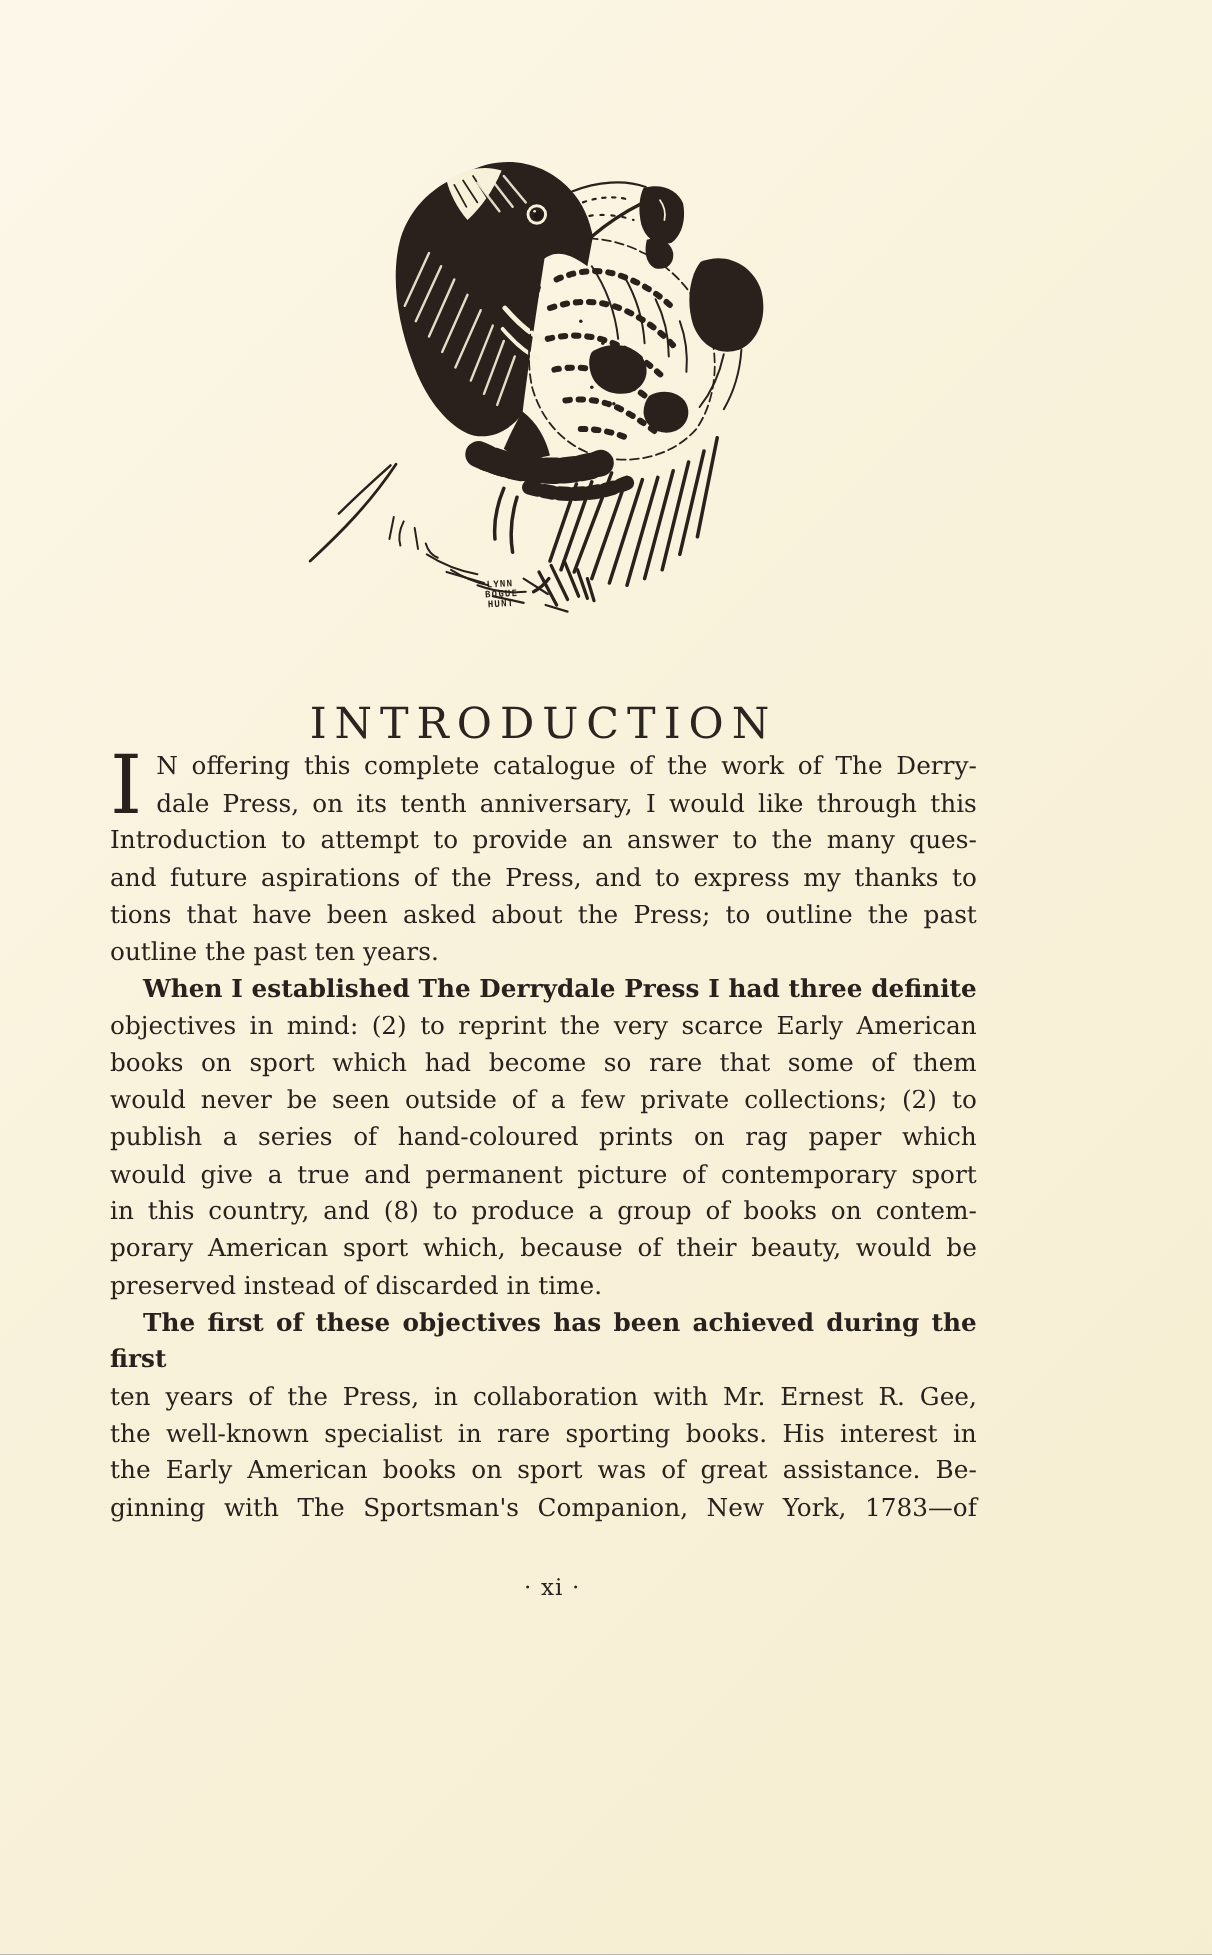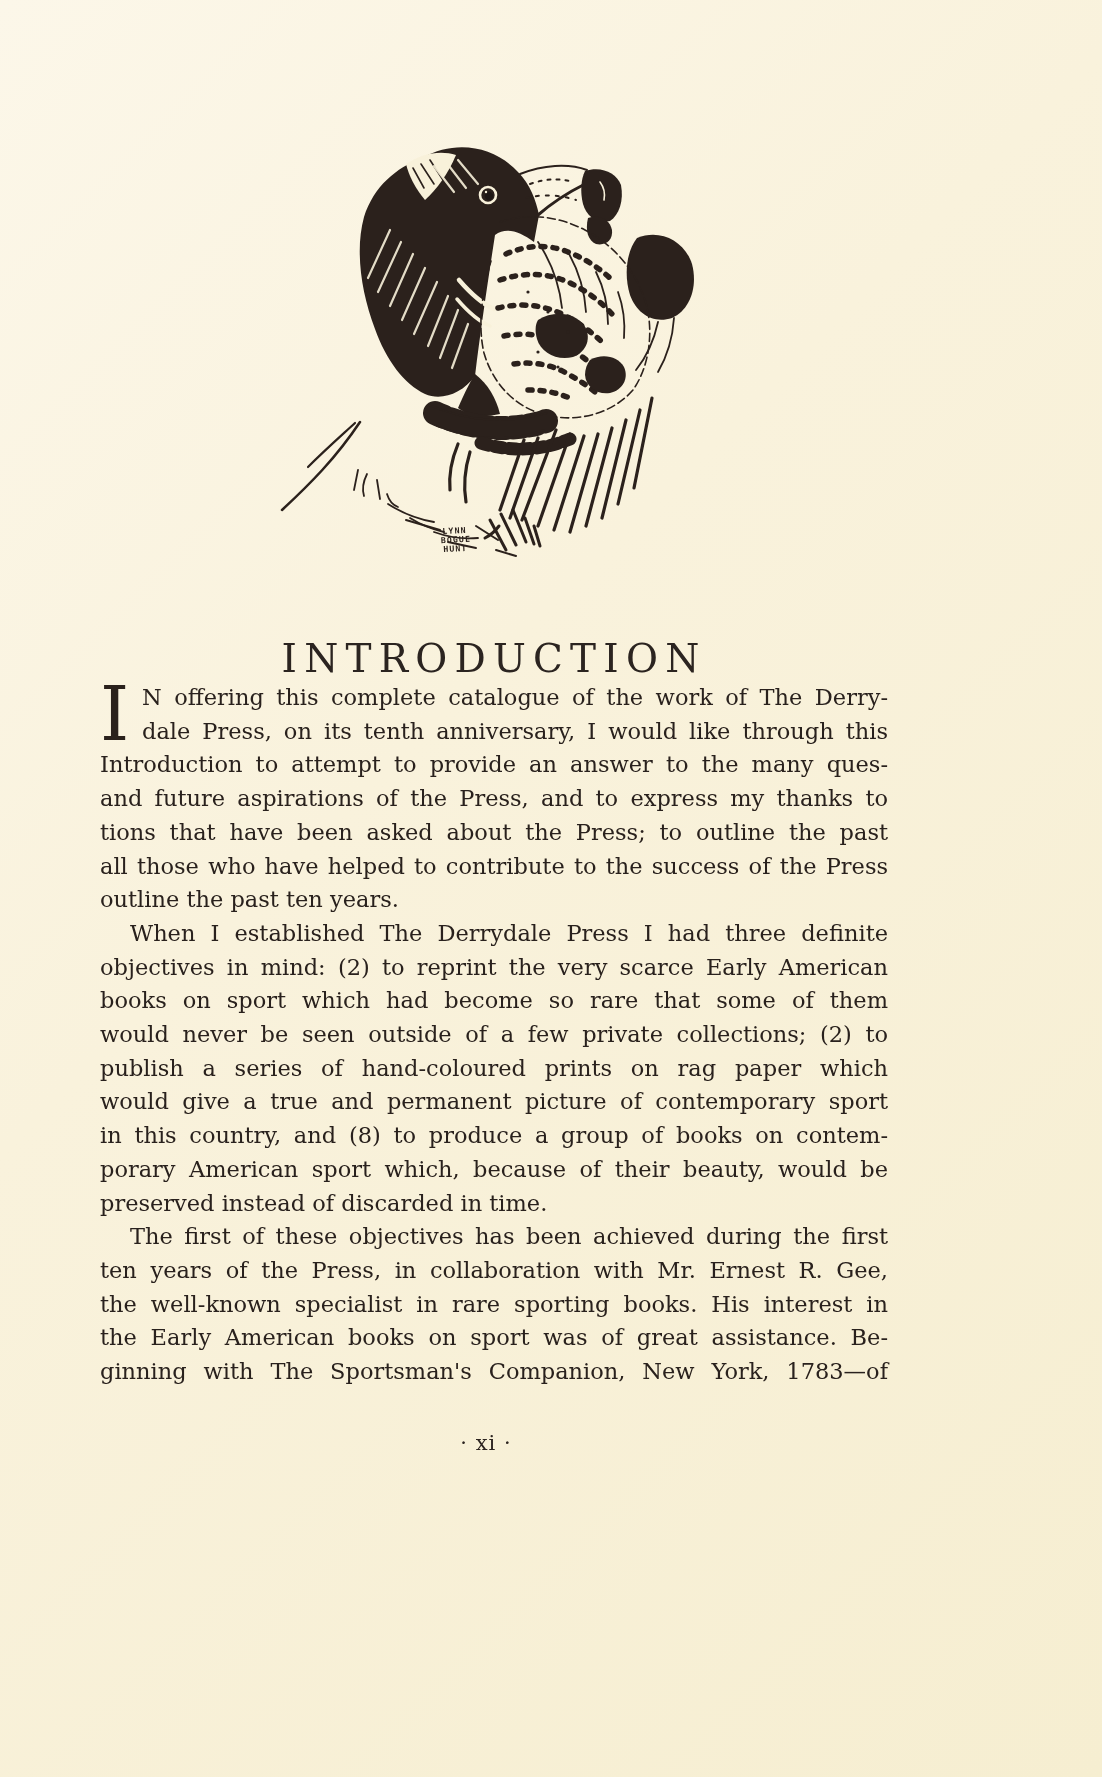--- a/index.html
+++ b/index.html
@@ -21,29 +21,29 @@
   .body-text{
     position:absolute;left:100px;top:681px;width:788px;
     font-size:22.5px;line-height:33.7px;color:#29211d;
   }
   .para{position:relative;}
   .line{
     text-align:justify;text-align-last:justify;
     line-height:33.7px;white-space:normal;
   }
   .line.flush{text-align-last:left;}
-  .line.indent{text-indent:30px;}
+  .line.indent{text-indent:30px;font-weight:bold;}
   .line.dropgap{padding-left:42px;}
   .dropcap{
     position:absolute;left:0;top:2px;
     font-size:74px;line-height:62px;color:#2a211c;
   }
   .it{}
   .page-number{
-    position:absolute;left:92px;top:1431px;width:788px;
+    position:absolute;left:108px;top:1431px;width:788px;
     text-align:center;font-size:21px;letter-spacing:1px;color:#2b231f;
   }
   svg .ink{stroke:#2b211c;fill:none;stroke-linecap:round;}
   svg .paperline{stroke:#f8f1da;fill:none;stroke-linecap:round;}
 </style>
 </head>
 <body>
 
 <div class="page">
 
@@ -186,21 +186,20 @@
   <div class="heading">INTRODUCTION</div>
 
   <div class="body-text">
       <div class="para">
         <span class="dropcap">I</span>
         <div class="line dropgap"><span>N offering this complete catalogue of the work of The Derry-</span></div>
         <div class="line dropgap"><span>dale Press, on its tenth anniversary, I would like through this</span></div>
         <div class="line"><span>Introduction to attempt to provide an answer to the many ques-</span></div>
         <div class="line"><span>and future aspirations of the Press, and to express my thanks to</span></div>
         <div class="line"><span>tions that have been asked about the Press; to outline the past</span></div>
-        <div class="line"><span>all those who have helped to contribute to the success of the Press</span></div>
         <div class="line flush"><span>outline the past ten years.</span></div>
       </div>
       <div class="para">
         <div class="line indent"><span>When I established The Derrydale Press I had three definite</span></div>
         <div class="line"><span>objectives in mind: (2) to reprint the very scarce Early American</span></div>
         <div class="line"><span>books on sport which had become so rare that some of them</span></div>
         <div class="line"><span>would never be seen outside of a few private collections; (2) to</span></div>
         <div class="line"><span>publish a series of hand-coloured prints on rag paper which</span></div>
         <div class="line"><span>would give a true and permanent picture of contemporary sport</span></div>
         <div class="line"><span>in this country, and (8) to produce a group of books on contem-</span></div>

